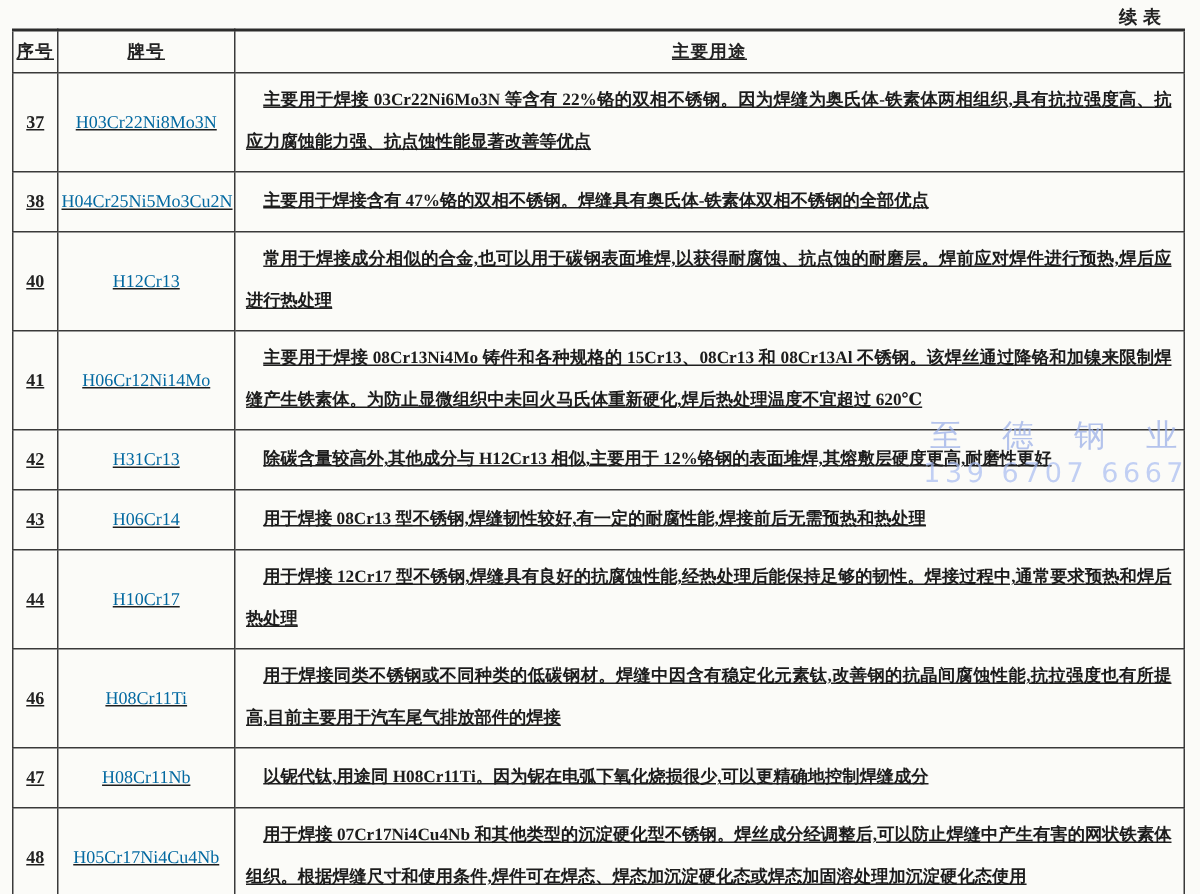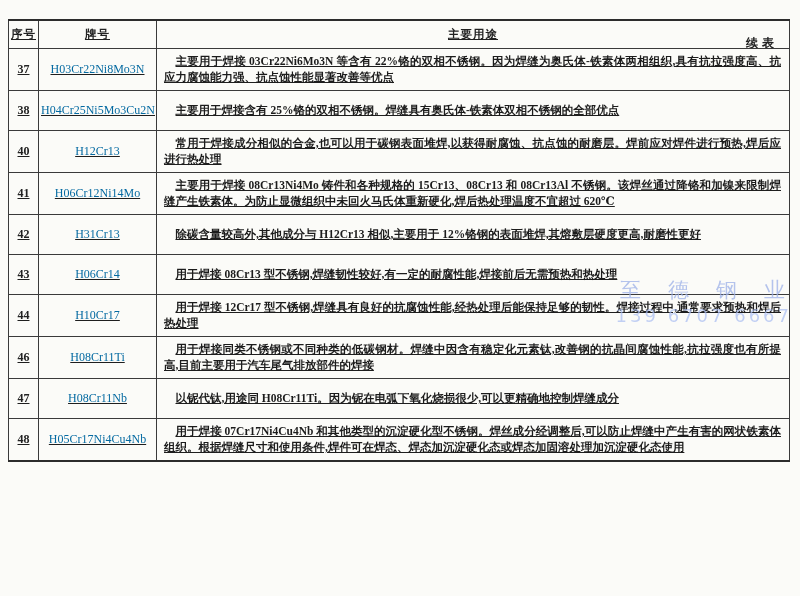--- a/index.html
+++ b/index.html
@@ -9,21 +9,20 @@
     font-family:"Liberation Serif","DejaVu Serif",serif;
     color:#1e1e1e;
     position:relative;
     overflow:hidden;
   }
   .page{position:absolute;inset:0;}
   .continued{
     position:absolute;top:3px;right:22px;
     font-size:12px;font-weight:700;letter-spacing:4px;
     color:#222;
-    margin-top:32px;
   }
   table.grade-table{
     position:absolute;top:19px;left:8px;
     width:782px;
     border-collapse:collapse;
     table-layout:fixed;
     text-decoration:underline;
   }
   table.grade-table th,
   table.grade-table td{
@@ -44,21 +43,21 @@
     padding:2px 1px;color:#222;
   }
   td.c-grade{
     text-align:center;font-size:12px;
     font-family:"Liberation Serif","DejaVu Serif",serif;
     padding:12px 2px;color:#0369a1;
   }
   td.c-use{padding:4px 8px 5px 7px;}
   .use-p{
     margin:0;
-    font-size:11.5px;line-height:16px;
+    font-size:11.5px;line-height:28px;
     font-weight:600;
     text-align:justify;
     text-indent:1em;
     color:#1c1c1c;
   }
   .watermark{
     position:absolute;top:276px;right:8px;
     text-align:right;
     pointer-events:none;
   }
@@ -103,21 +102,21 @@
     <td class="c-grade">H03Cr22Ni8Mo3N</td>
     <td class="c-use">
       <p class="use-p">主要用于焊接 03Cr22Ni6Mo3N 等含有 22%铬的双相不锈钢。因为焊缝为奥氏体-铁素体两相组织,具有抗拉强度高、抗应力腐蚀能力强、抗点蚀性能显著改善等优点</p>
     </td>
   </tr>
 
   <tr>
     <td class="c-no">38</td>
     <td class="c-grade">H04Cr25Ni5Mo3Cu2N</td>
     <td class="c-use">
-      <p class="use-p">主要用于焊接含有 25%铬的双相不锈钢。焊缝具有奥氏体-铁素体双相不锈钢的全部优点</p>
+      <p class="use-p">主要用于焊接含有 47%铬的双相不锈钢。焊缝具有奥氏体-铁素体双相不锈钢的全部优点</p>
     </td>
   </tr>
 
 
   <tr>
     <td class="c-no">40</td>
     <td class="c-grade">H12Cr13</td>
     <td class="c-use">
       <p class="use-p">常用于焊接成分相似的合金,也可以用于碳钢表面堆焊,以获得耐腐蚀、抗点蚀的耐磨层。焊前应对焊件进行预热,焊后应进行热处理</p>
     </td>

